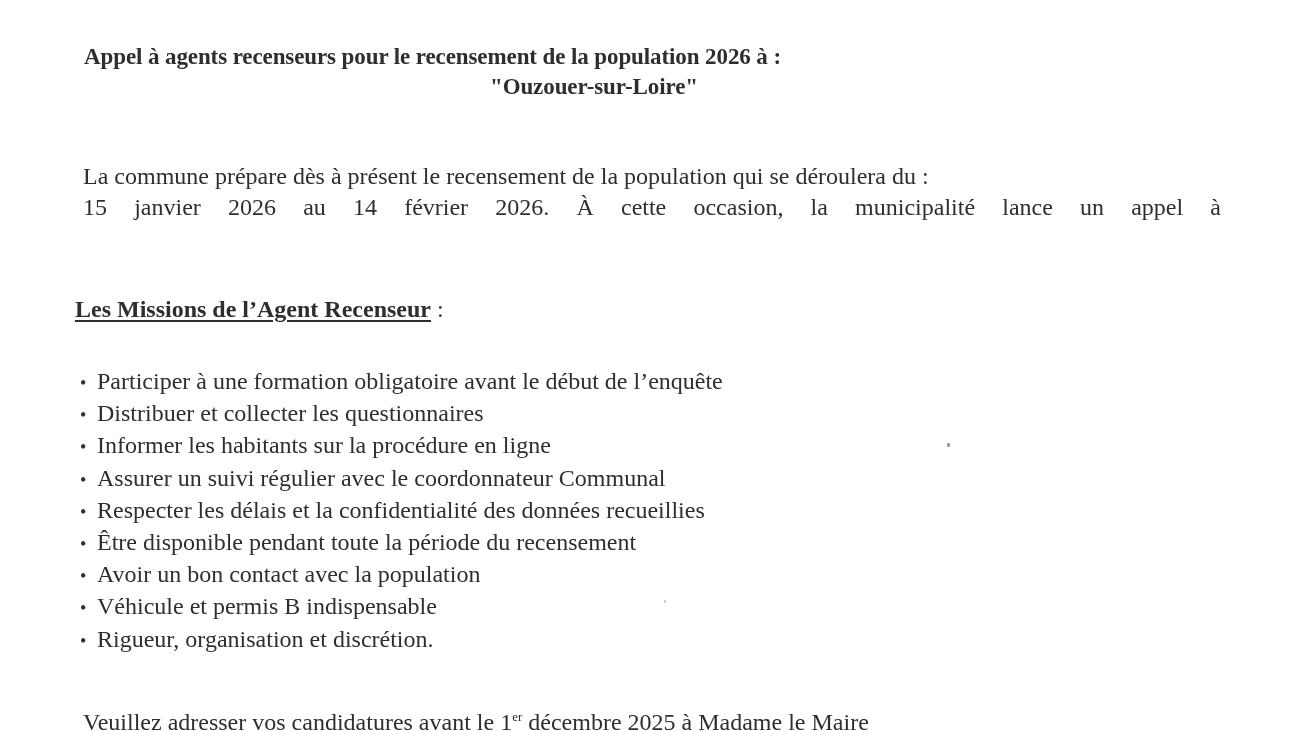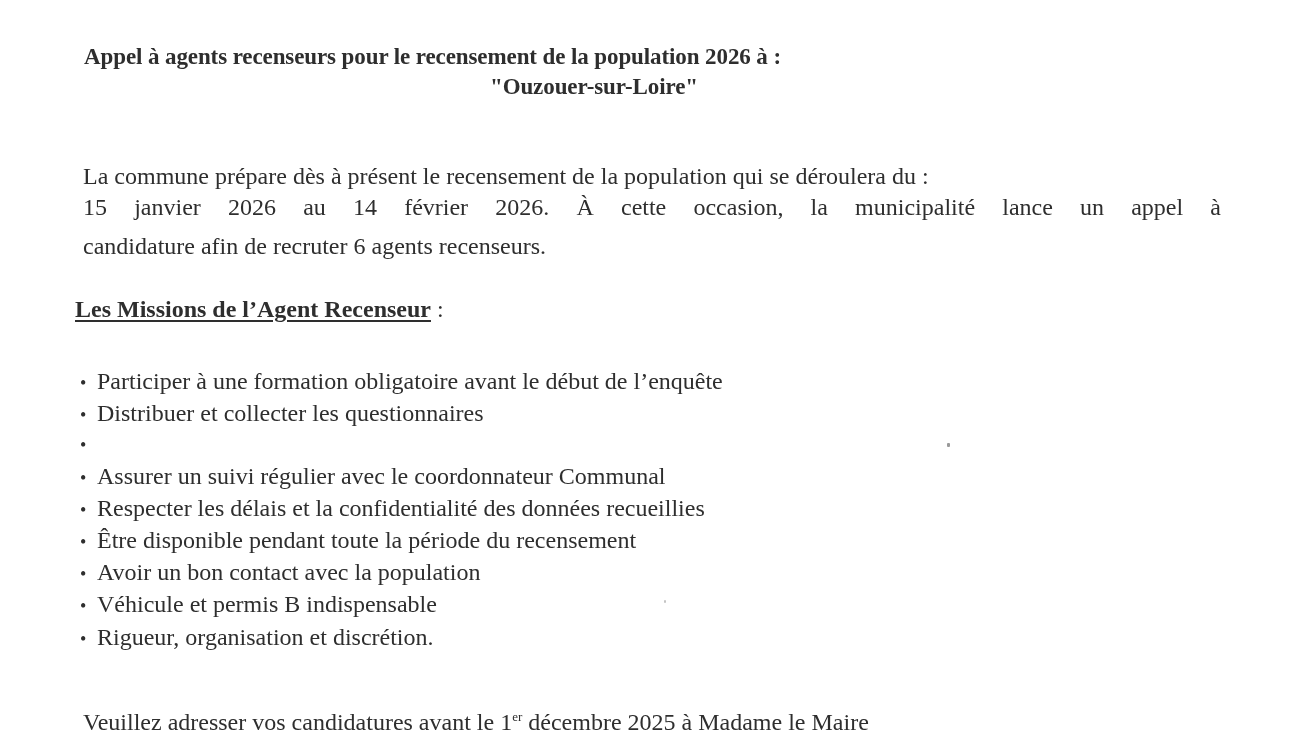--- a/index.html
+++ b/index.html
@@ -118,38 +118,38 @@
 <div class="page">
 
   <div class="title-block">
     <span class="line1">Appel à agents recenseurs pour le recensement de la population 2026 à :</span>
     <span class="line2">"Ouzouer-sur-Loire"</span>
   </div>
 
   <div class="intro">
     <span class="l">La commune prépare dès à présent le recensement de la population qui se déroulera du :</span>
     <span class="justify">15 janvier 2026 au 14 février 2026. À cette occasion, la municipalité lance un appel à</span>
-    <span class="l">candidature afin de recruter 6 agents recenseurs.</span>
   </div>
 
   <div class="section-heading">
     <span class="u">Les Missions de l’Agent Recenseur</span><span class="colon"> :</span>
   </div>
 
   <ul class="missions">
     <li>
         <span class="bullet">•</span>
         <span>Participer à une formation obligatoire avant le début de l’enquête</span>
       </li>
     <li>
         <span class="bullet">•</span>
         <span>Distribuer et collecter les questionnaires</span>
       </li>
     <li>
         <span class="bullet">•</span>
+        <span>Informer les habitants sur la procédure en ligne</span>
       </li>
     <li>
         <span class="bullet">•</span>
         <span>Assurer un suivi régulier avec le coordonnateur Communal</span>
       </li>
     <li>
         <span class="bullet">•</span>
         <span>Respecter les délais et la confidentialité des données recueillies</span>
       </li>
     <li>

